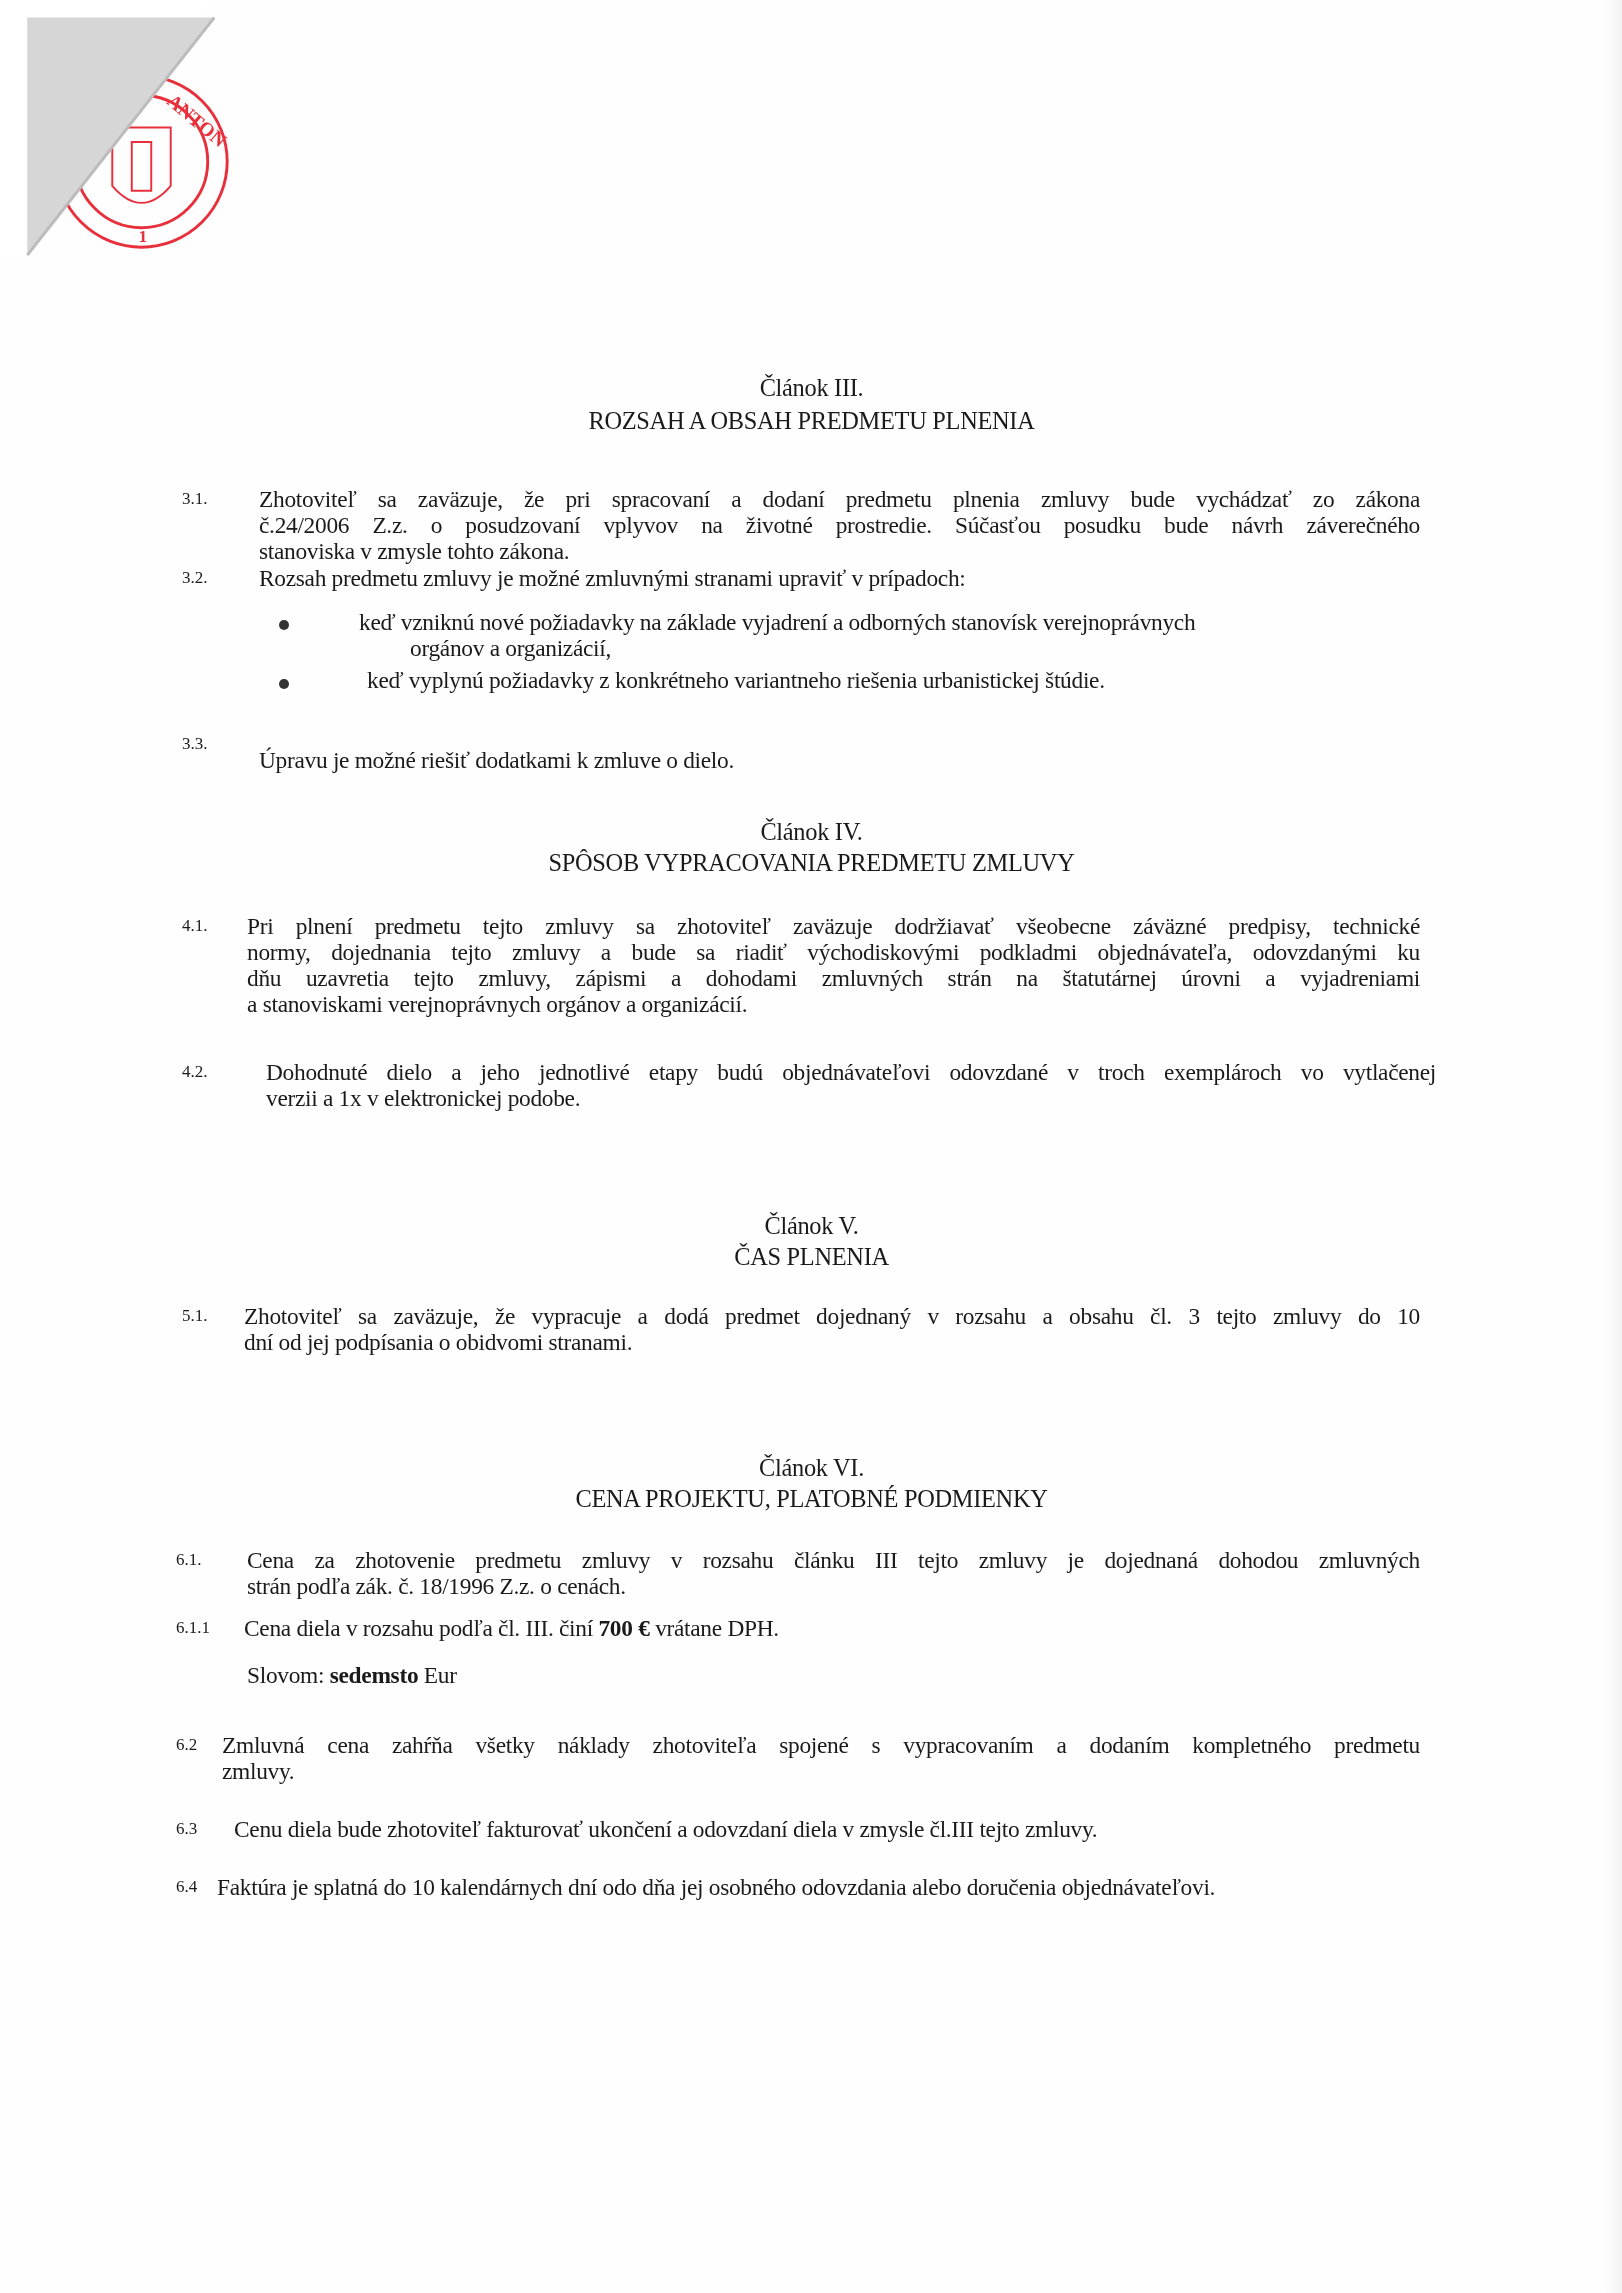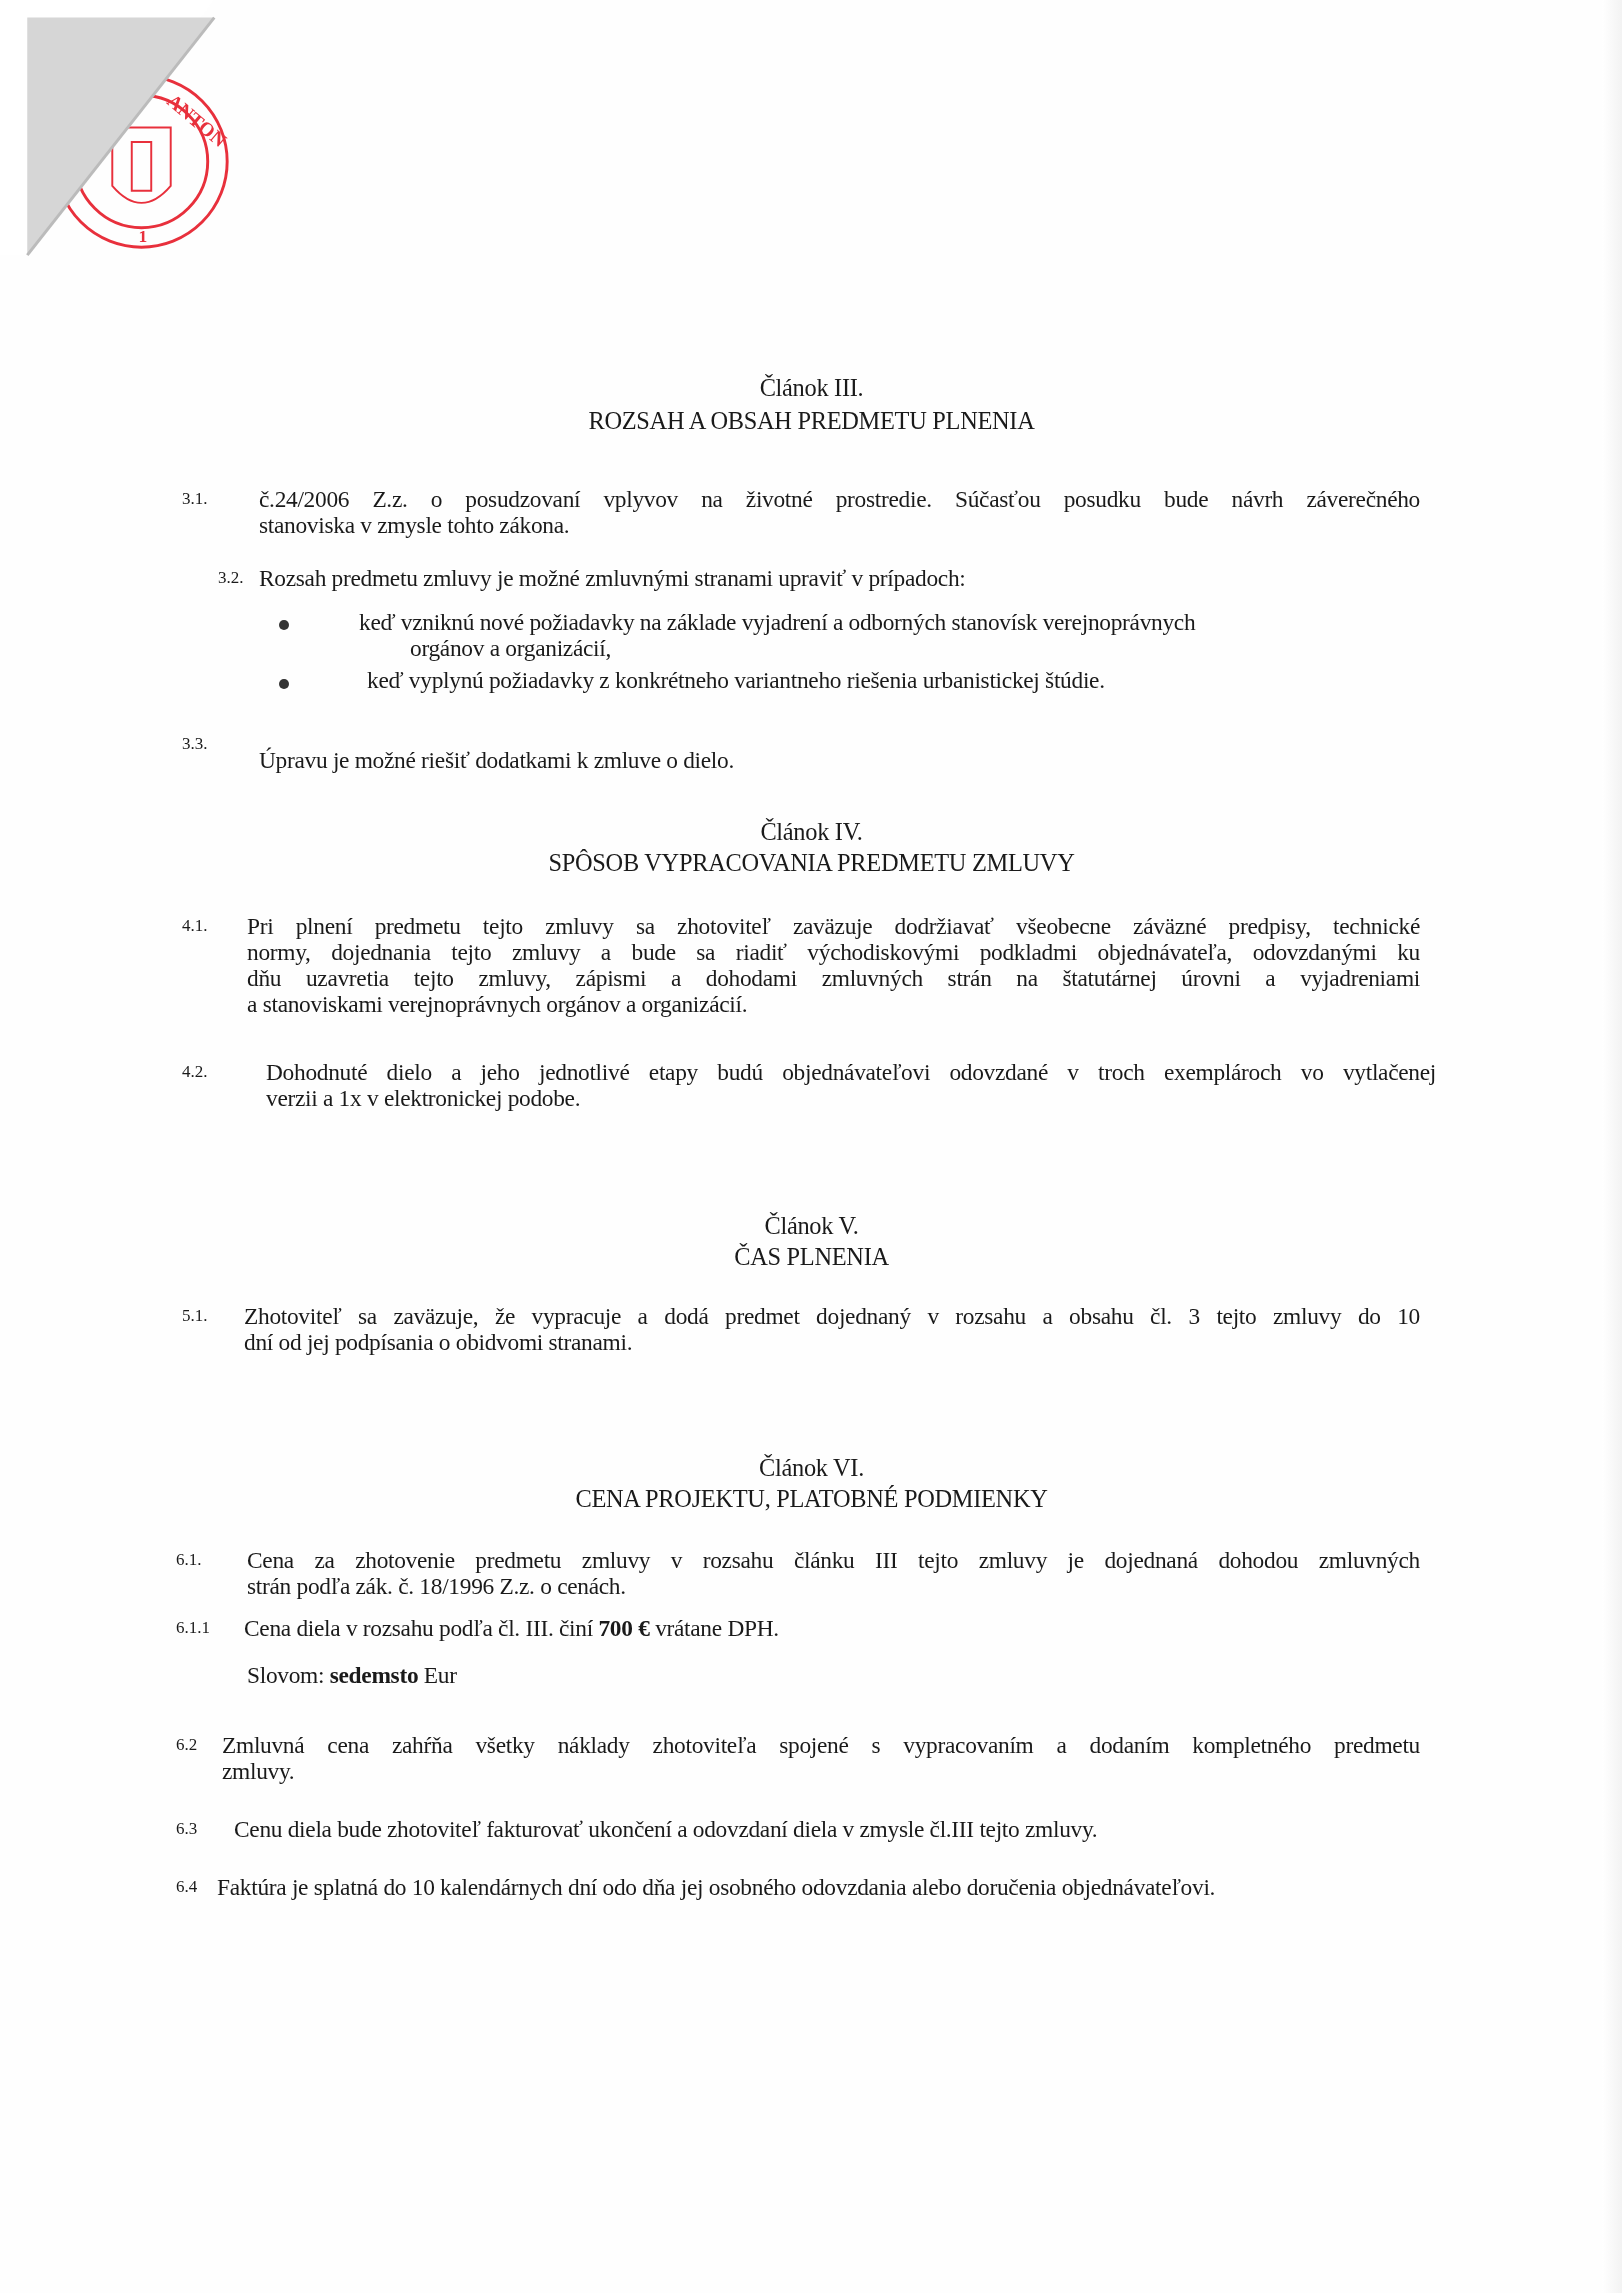--- a/index.html
+++ b/index.html
@@ -44,25 +44,26 @@
     <polygon points="0,0 220,0 28,262 0,262" fill="#ffffff"></polygon>
     <polygon points="28,18 220,18 28,262" fill="#d6d6d6"></polygon>
     <line x1="220" y1="18" x2="28" y2="262" stroke="#bbbbbb" stroke-width="3"></line>
   </svg>
 
   <div class="heading" style="top:373px;text-align:center;">Článok III.</div>
   <div class="heading" style="top:406px;">ROZSAH A OBSAH PREDMETU PLNENIA</div>
 
   <div class="num" style="left:182px; top:486px;">3.1.</div>
   <div class="para" style="left:259px; top:486px; width:1161px;">
+    <span class="justify-line">Zhotoviteľ sa zaväzuje, že pri spracovaní a dodaní predmetu plnenia zmluvy bude vychádzať zo zákona</span>
     <span class="justify-line">č.24/2006 Z.z. o posudzovaní vplyvov na životné prostredie. Súčasťou posudku bude návrh záverečného</span>
     <span class="line">stanoviska v zmysle tohto zákona.</span>
   </div>
 
-  <div class="num" style="left:182px; top:565px;margin-left:36px;">3.2.</div>
+  <div class="num" style="left:182px; top:565px;">3.2.</div>
   <div class="para" style="left:259px; top:565px; width:1161px;">
     <span class="line">Rozsah predmetu zmluvy je  možné zmluvnými stranami upraviť v prípadoch:</span>
   </div>
   <div class="bullet" style="left:279px; top:620px;"></div>
   <div class="para" style="left:359px; top:609px; width:1073px;">
     <span class="line">keď vzniknú nové požiadavky na základe vyjadrení a odborných stanovísk verejnoprávnych</span>
     <span class="line" style="padding-left:51px;">orgánov a organizácií,</span>
   </div>
   <div class="bullet" style="left:279px; top:679px;"></div>
   <div class="para" style="left:359px; top:667px; width:1073px;margin-left:8px;">

